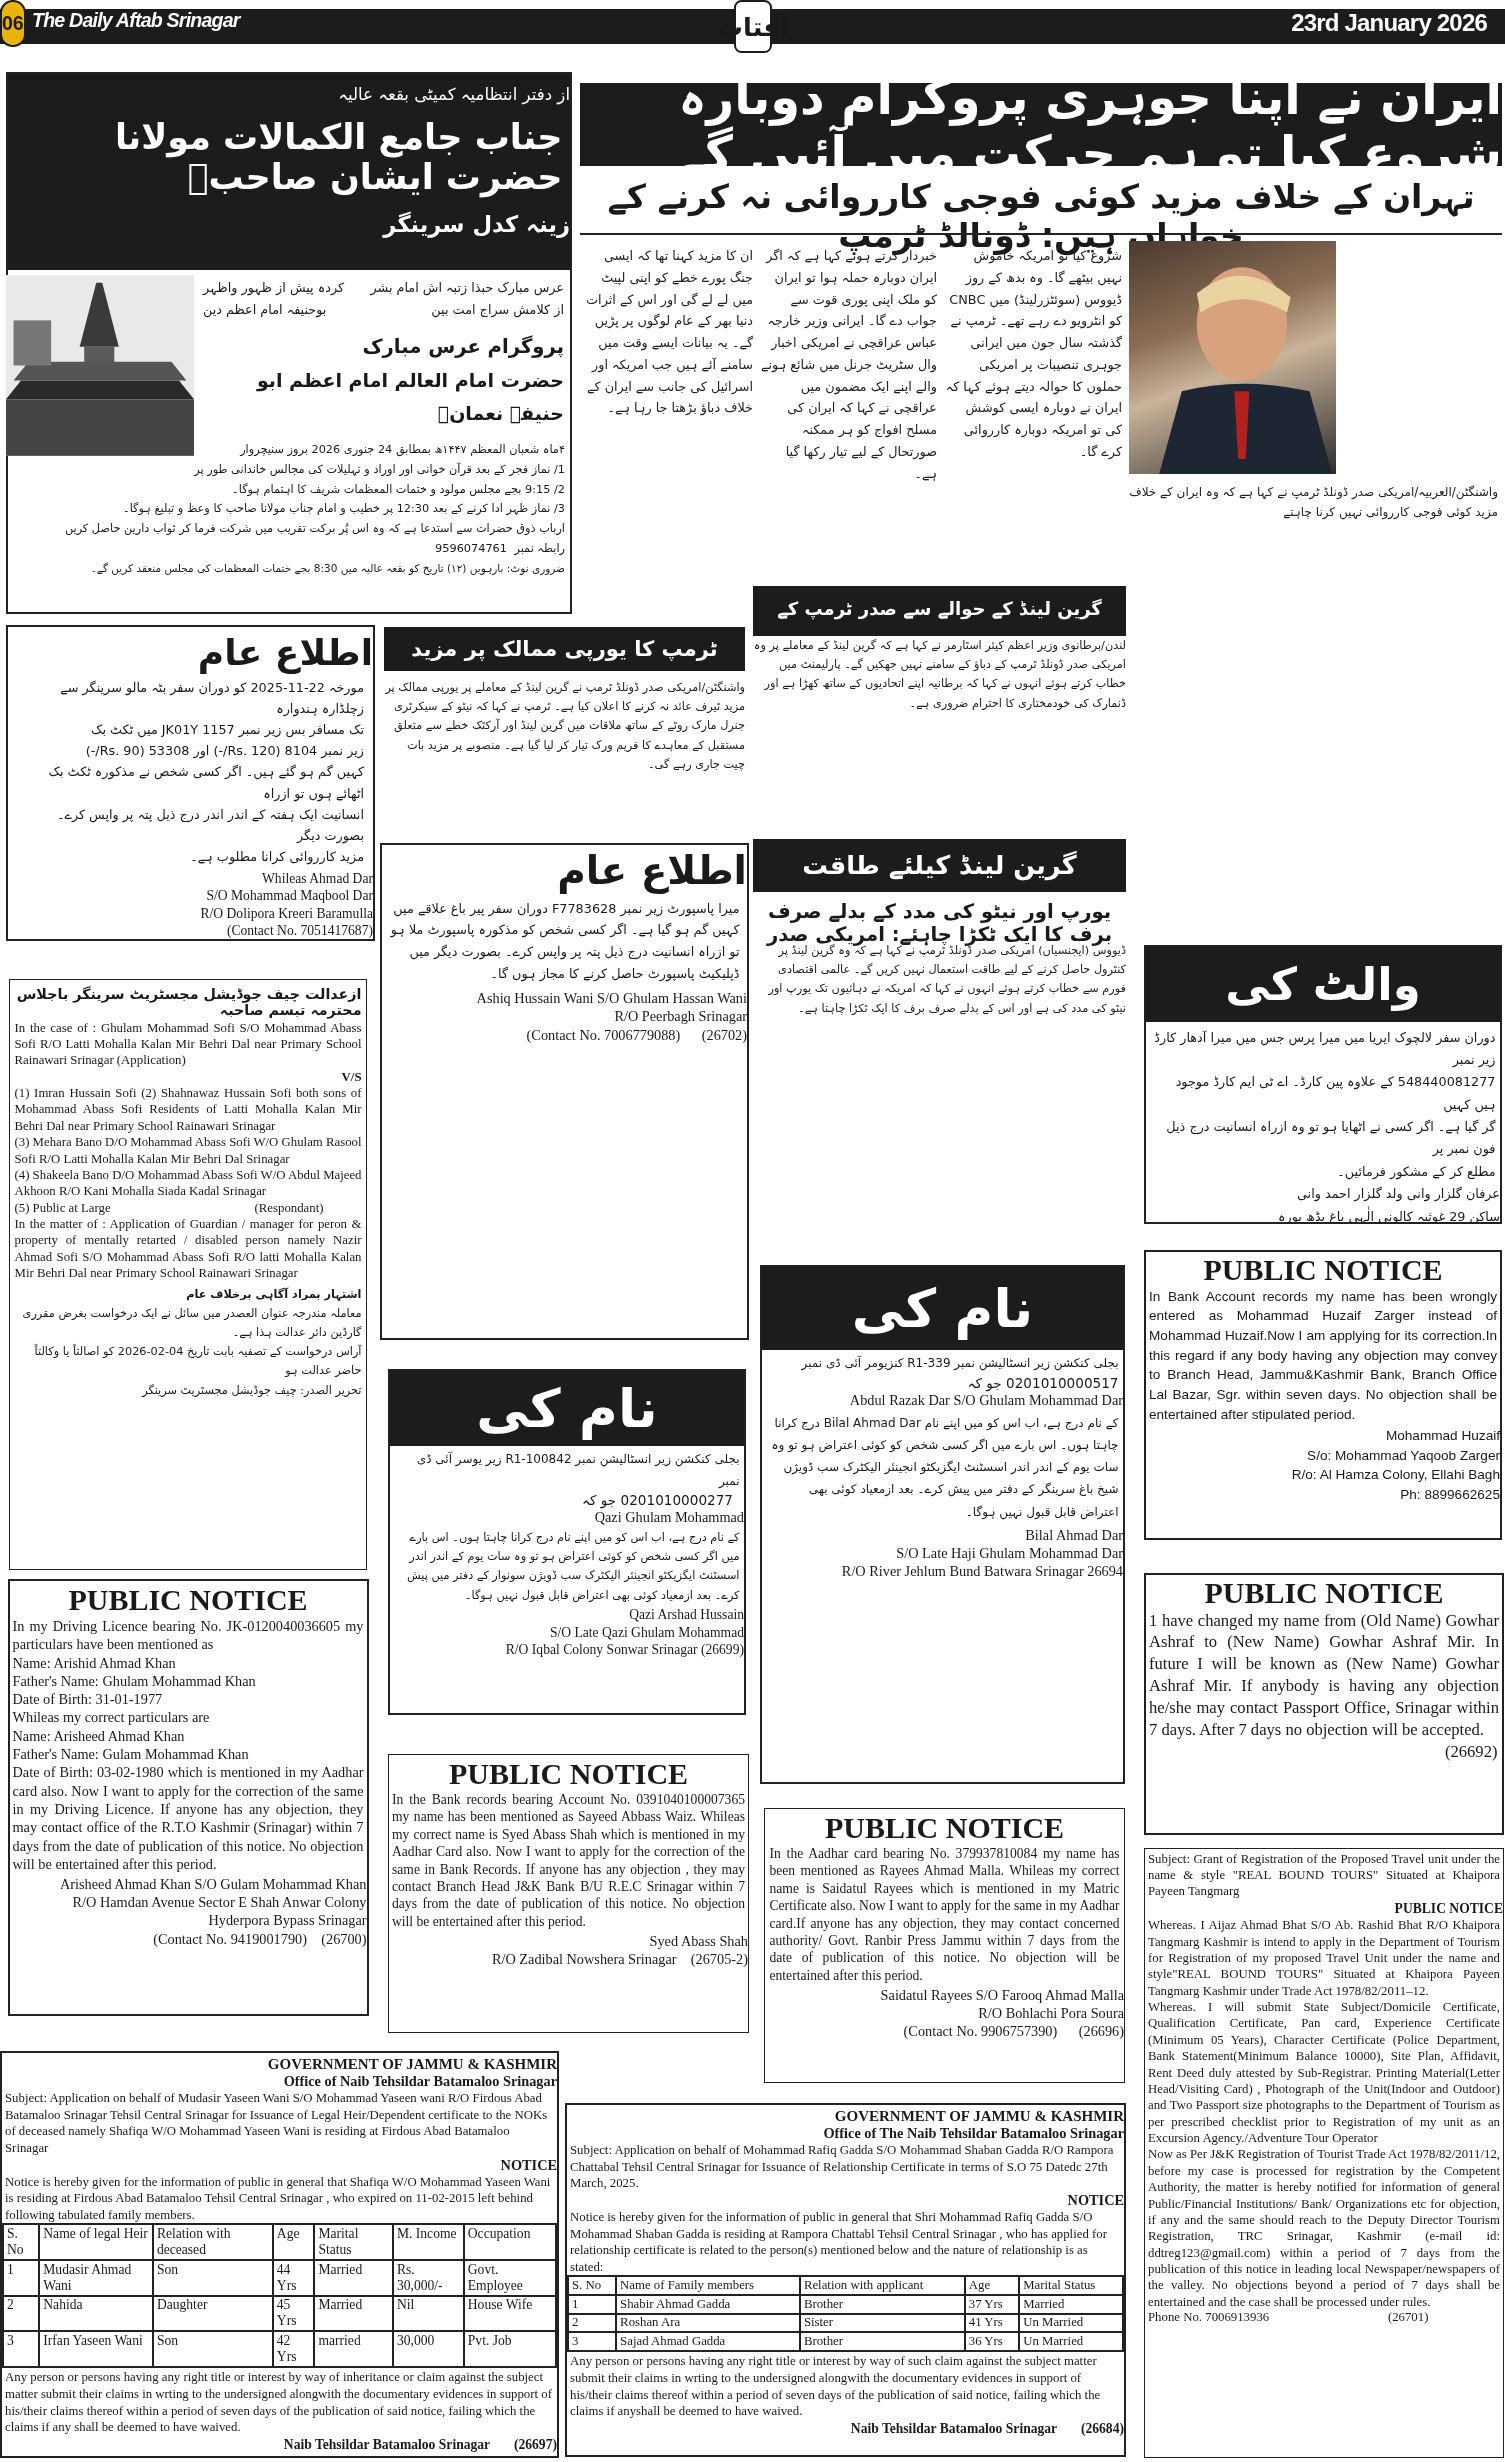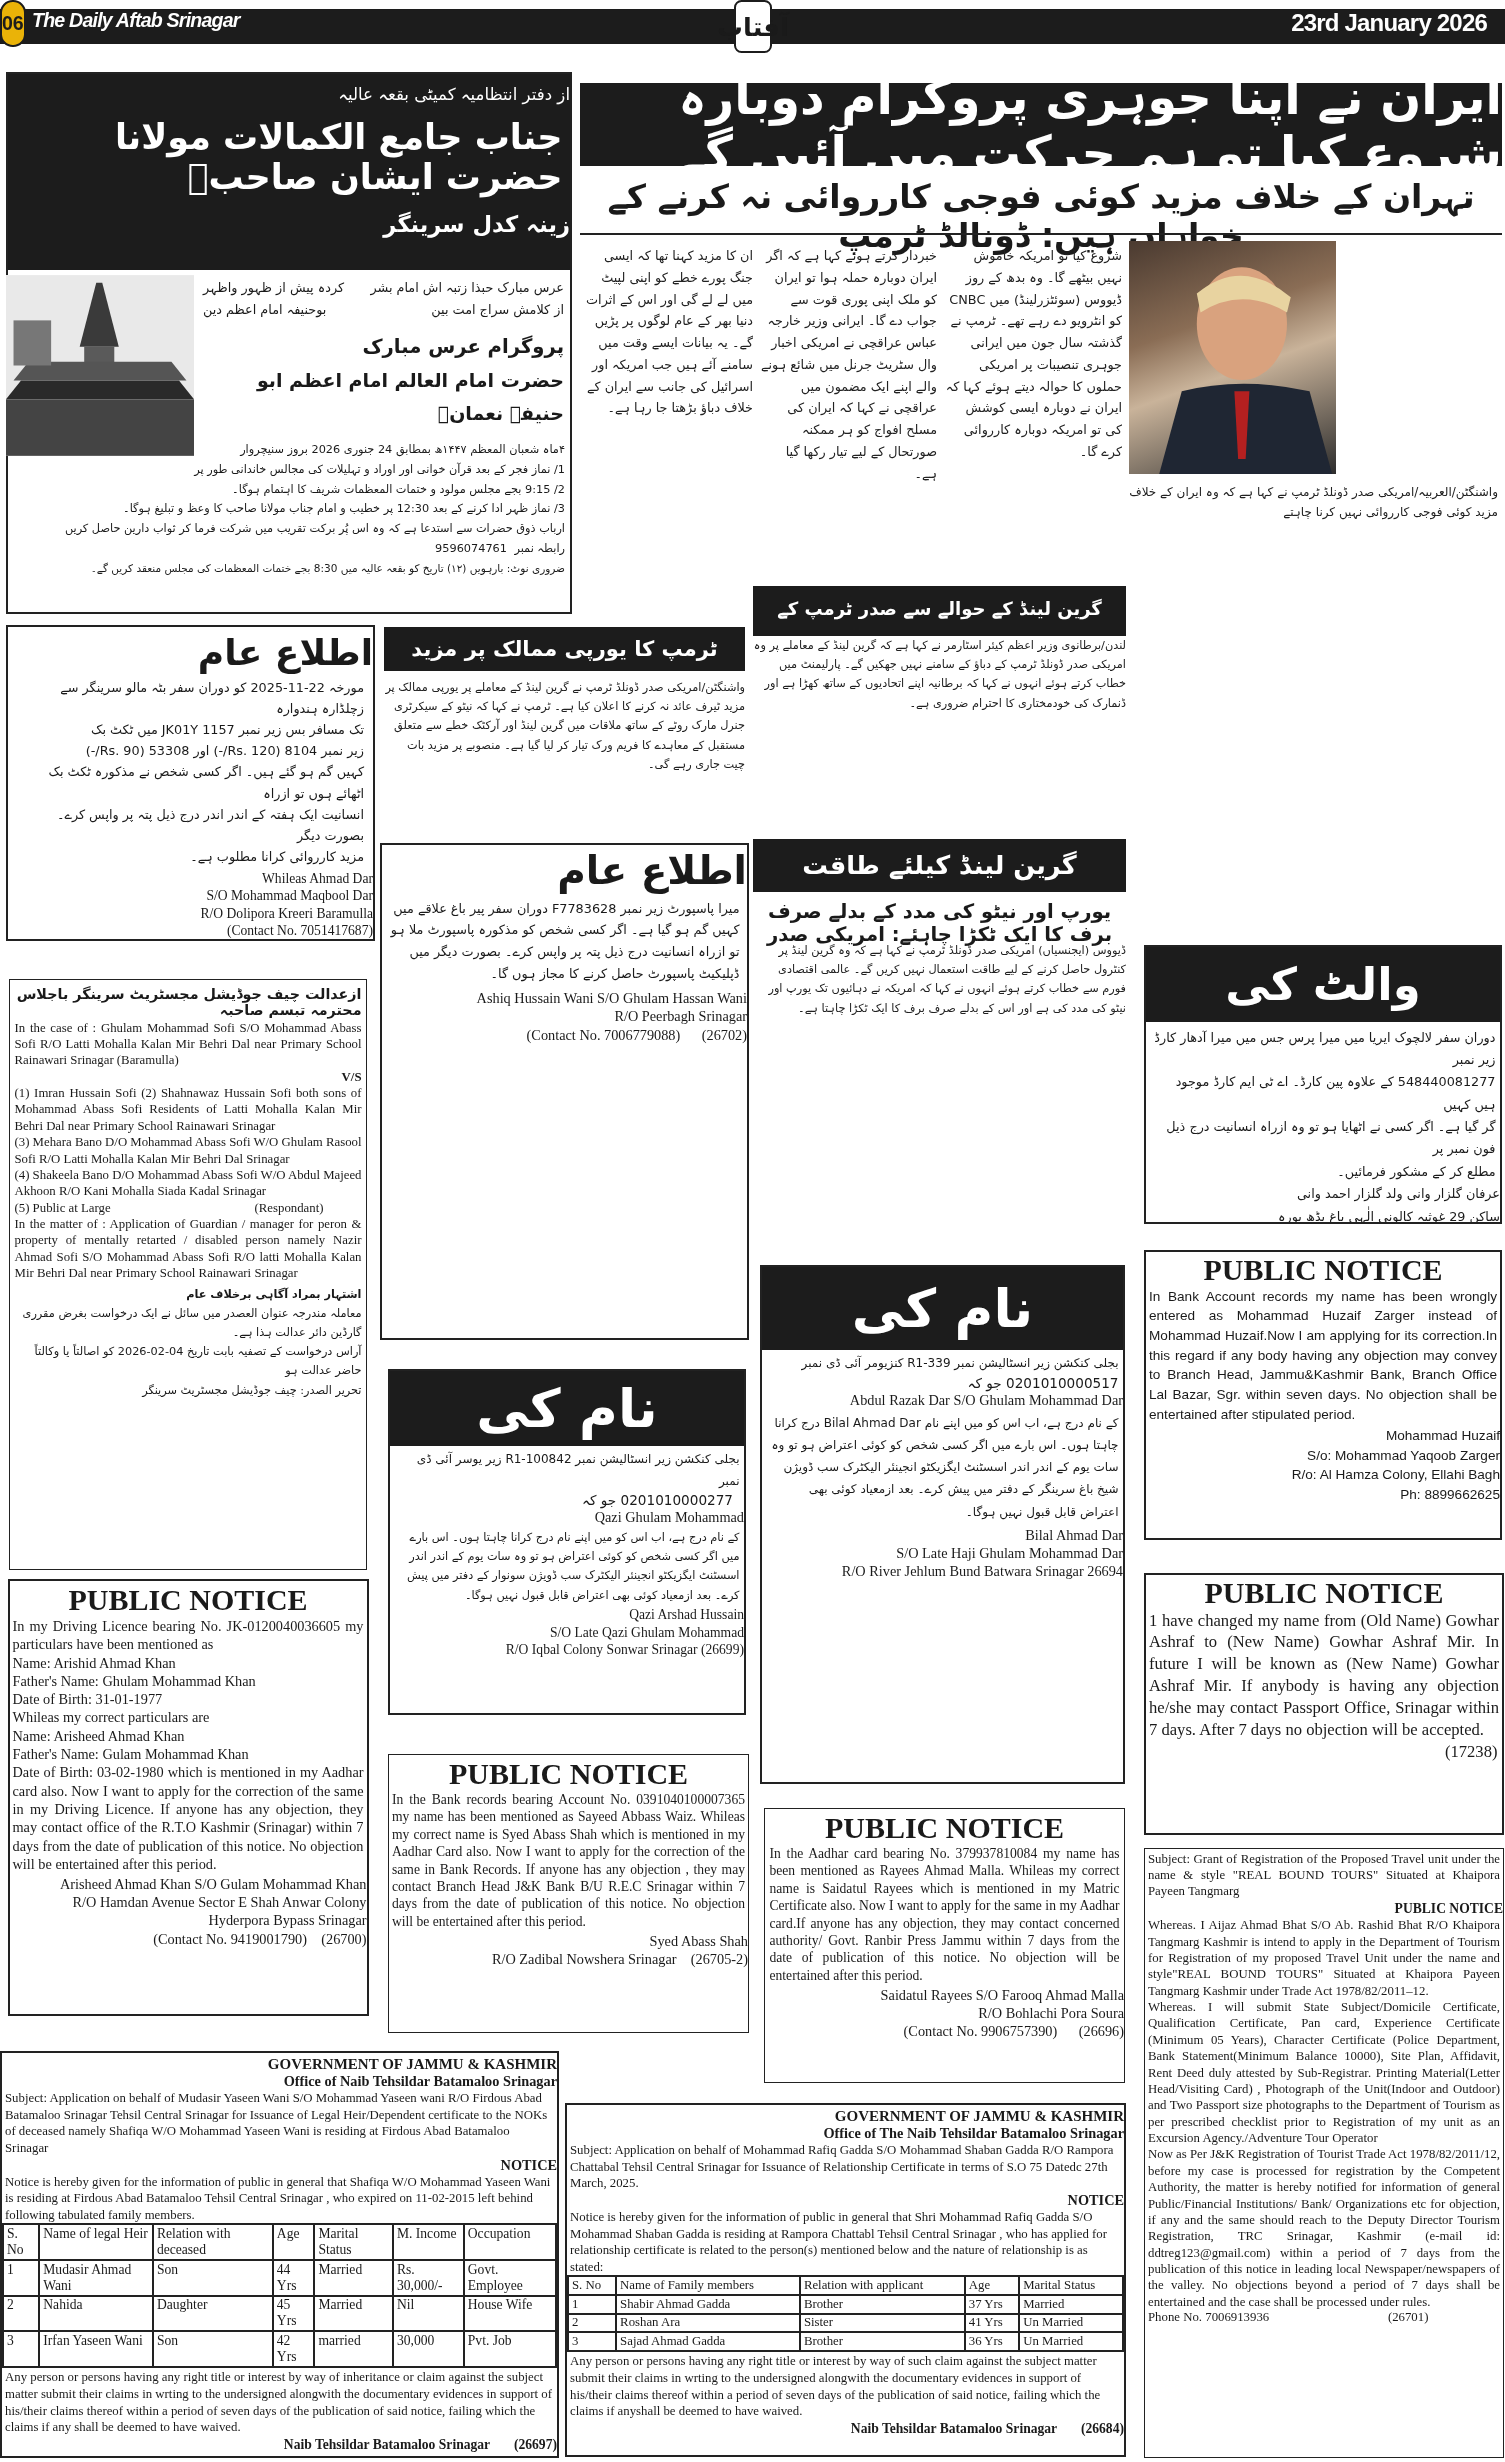--- a/index.html
+++ b/index.html
@@ -126,21 +126,21 @@
     <div>Whileas Ahmad Dar</div>
     <div>S/O Mohammad Maqbool Dar</div>
     <div>R/O Dolipora Kreeri  Baramulla</div>
     <div>(Contact No. 7051417687)</div>
   </div>
 </div>
 
 <div class="box" style="left:9px;top:979px;width:358px;height:591px;border-width:1.5px;">
   <div class="urdu center bold" style="font-size:14.3px;padding:6px 4.5px 1.5px;">ازعدالت چیف جوڈیشل مجسٹریٹ سرینگر باجلاس محترمہ تبسم صاحبہ</div>
   <div class="body-en justify" style="padding:0 4.5px;font-size:12.8px;">
-    <div><span>In the case of : Ghulam Mohammad Sofi S/O Mohammad Abass Sofi R/O Latti Mohalla Kalan Mir Behri Dal near Primary School Rainawari Srinagar</span> <span>(Baramulla)</span></div>
+    <div><span>In the case of : Ghulam Mohammad Sofi S/O Mohammad Abass Sofi R/O Latti Mohalla Kalan Mir Behri Dal near Primary School Rainawari Srinagar</span> <span>(Application)</span></div>
     <div class="center bold">V/S</div>
     <div>(1) Imran Hussain Sofi (2) Shahnawaz Hussain Sofi both sons of Mohammad Abass Sofi Residents of Latti Mohalla Kalan Mir Behri Dal near Primary School Rainawari Srinagar</div>
     <div>(3) Mehara Bano D/O Mohammad Abass Sofi W/O Ghulam Rasool Sofi R/O Latti Mohalla Kalan Mir Behri Dal Srinagar</div>
     <div>(4) Shakeela Bano D/O Mohammad Abass Sofi W/O Abdul Majeed Akhoon R/O  Kani Mohalla Siada Kadal Srinagar</div>
     <div style="display:flex;justify-content:space-between;">
         <span>(5) Public at Large</span>
         <span style="margin-right:38px;">(Respondant)</span>
       </div>
     <div>In the matter of : Application of Guardian / manager for peron &amp; property of mentally retarted / disabled person namely Nazir Ahmad Sofi S/O Mohammad Abass Sofi R/O latti Mohalla Kalan Mir Behri Dal near Primary School Rainawari  Srinagar</div>
   </div>
@@ -342,21 +342,21 @@
     <div>Mohammad  Huzaif</div>
     <div>S/o: Mohammad  Yaqoob  Zarger</div>
     <div>R/o: Al Hamza  Colony, Ellahi Bagh</div>
     <div>Ph: 8899662625</div>
   </div>
 </div>
 
 <div class="box" style="left:1144px;top:1573px;width:360px;height:262px;">
   <div class="pn-title" style="padding-top:1.5px;">PUBLIC NOTICE</div>
   <div class="body-en justify" style="padding:1.5px 3px;font-size:16.6px;line-height:1.32;">1 have changed my name from  (Old Name) Gowhar Ashraf to  (New Name)  Gowhar Ashraf Mir. In future I will be known as (New Name) Gowhar Ashraf Mir. If anybody is having any objection he/she may contact Passport Office, Srinagar within 7 days. After 7 days no objection will be accepted.</div>
-  <div style="text-align:right;padding:0 4.5px;font-size:16.6px;">(17238)</div>
+  <div style="text-align:right;padding:0 4.5px;font-size:16.6px;">(26692)</div>
 </div>
 
 <div class="box" style="left:1144px;top:1848px;width:360px;height:610px;border-width:1.5px;">
   <div class="body-en justify" style="padding:1.5px 3px;font-size:12.8px;">Subject: Grant of Registration of the Proposed Travel unit under the name &amp; style "REAL BOUND TOURS" Situated at Khaipora Payeen Tangmarg</div>
   <div class="center bold" style="font-size:13.6px;">PUBLIC NOTICE</div>
   <div class="body-en justify" style="padding:0 3px;font-size:12.8px;">Whereas. I Aijaz Ahmad Bhat S/O Ab. Rashid Bhat R/O Khaipora Tangmarg Kashmir is intend to apply in the Department of Tourism for Registration of my proposed Travel Unit under the name and style"REAL BOUND TOURS" Situated at Khaipora Payeen Tangmarg Kashmir under Trade Act 1978/82/2011–12.</div>
   <div class="body-en justify" style="padding:0 3px;font-size:12.8px;">Whereas. I will submit State Subject/Domicile Certificate, Qualification Certificate, Pan card, Experience Certificate (Minimum 05 Years), Character Certificate (Police Department, Bank Statement(Minimum Balance 10000), Site Plan, Affidavit, Rent Deed duly attested by Sub-Registrar. Printing Material(Letter Head/Visiting Card) , Photograph of the Unit(Indoor and Outdoor) and Two Passport size photographs to the Department of Tourism as per prescribed checklist prior to Registration of my unit as an Excursion Agency./Adventure Tour Operator</div>
   <div class="body-en justify" style="padding:0 3px;font-size:12.8px;">Now as Per J&amp;K Registration of Tourist Trade Act 1978/82/2011/12, before my case is processed for registration by the Competent Authority, the matter is hereby notified for information of general Public/Financial Institutions/ Bank/ Organizations etc for objection, if any and the same should reach to the Deputy Director Tourism Registration, TRC Srinagar, Kashmir (e-mail id: ddtreg123@gmail.com) within a period of 7 days from the publication of this notice in leading local Newspaper/newspapers of the valley. No objections beyond a period of 7 days shall be entertained and the case shall be processed under rules.</div>
   <div style="display:flex;justify-content:space-between;padding:0 3px;font-size:12.8px;width:80%;">
     <span>Phone No. 7006913936</span>

